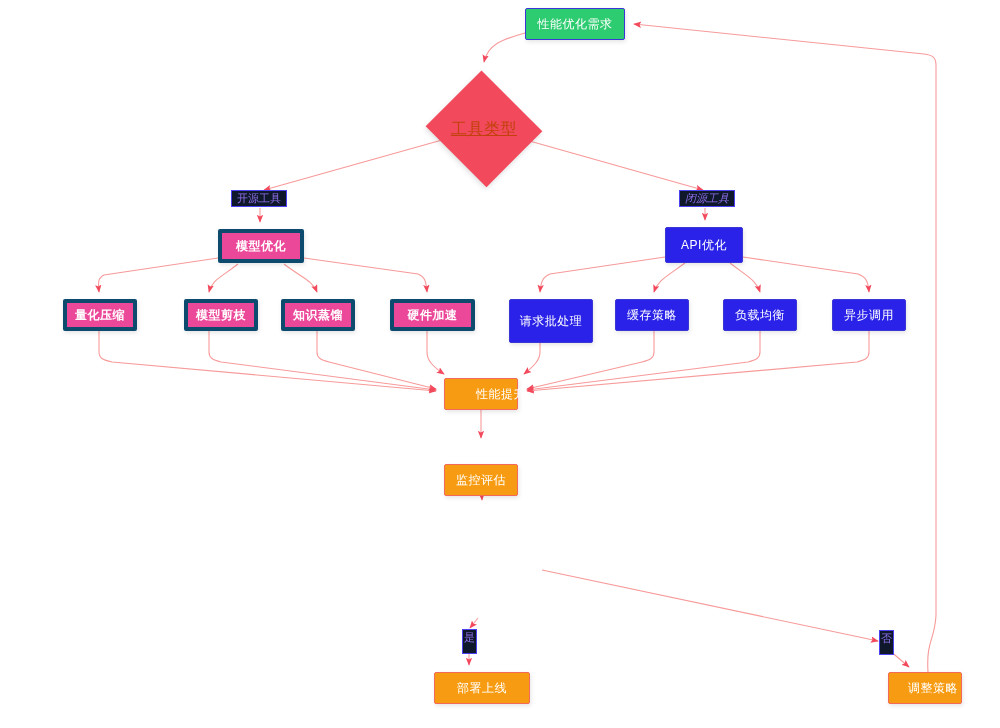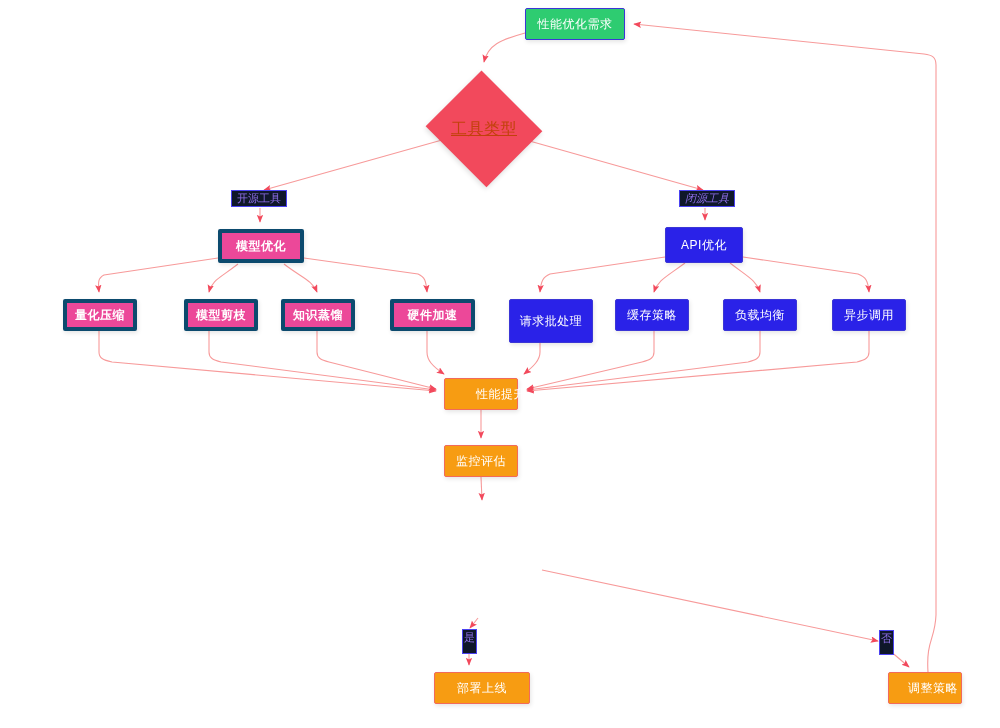--- a/index.html
+++ b/index.html
@@ -201,21 +201,21 @@
   </div>
 
   <div class="node rect n-blue" style="left:832px; top:299px; width:74px; height:32px;">
     <span>异步调用</span>
   </div>
 
   <div class="node rect n-orange" style="left:444px; top:378px; width:74px; height:32px;padding-left:40px;">
     <span>性能提升</span>
   </div>
 
-  <div class="node rect n-orange" style="left:444px; top:445px; width:74px; height:32px;">
+  <div class="node rect n-orange" style="left:444px; top:464px; width:74px; height:32px;">
     <span>监控评估</span>
   </div>
 
 
   <div class="node rect n-orange" style="left:434px; top:672px; width:96px; height:32px;">
     <span>部署上线</span>
   </div>
 
   <div class="node rect n-orange" style="left:888px; top:672px; width:74px; height:32px;padding-left:16px;">
     <span>调整策略</span>

